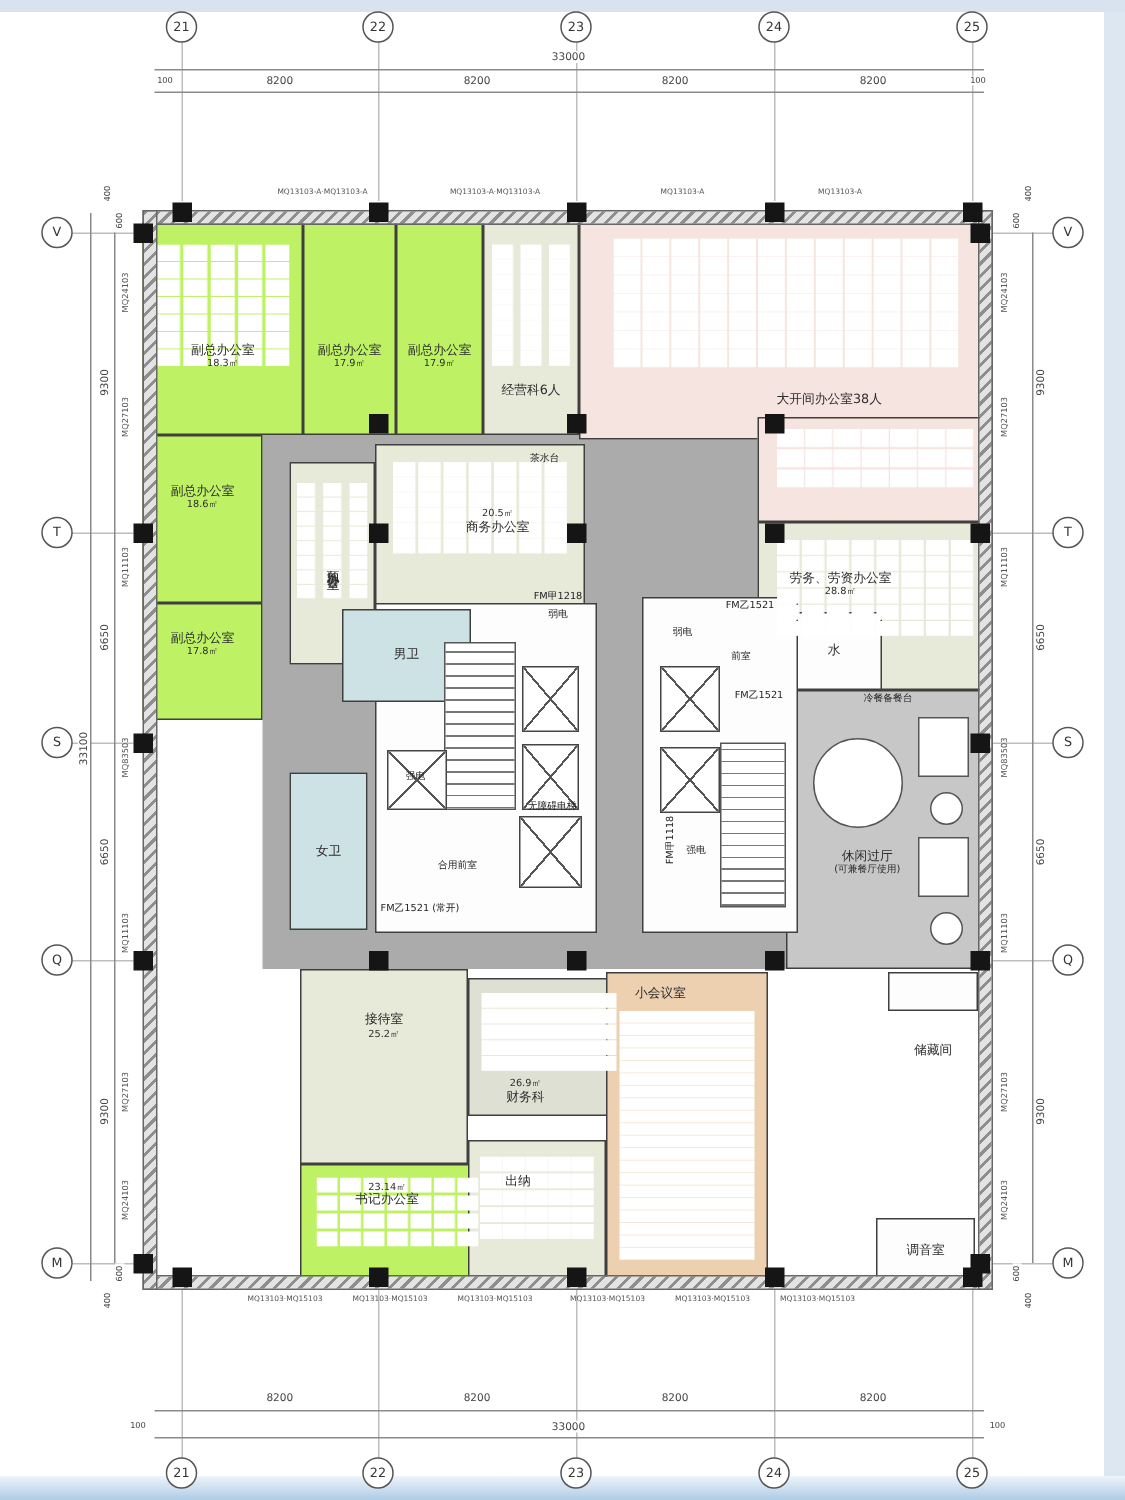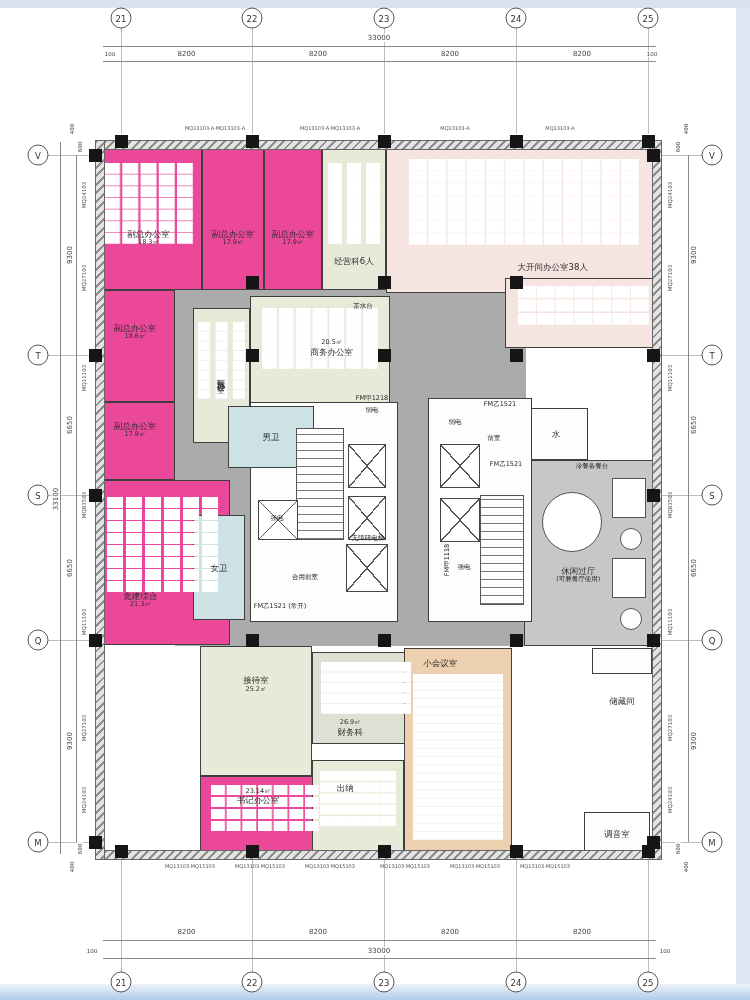--- a/index.html
+++ b/index.html
@@ -5,21 +5,21 @@
   html,body{margin:0;padding:0}
   body{width:750px;height:1000px;position:relative;background:#fff;overflow:hidden;
        font-family:"DejaVu Sans","Liberation Sans",sans-serif;color:#333}
   .band{position:absolute}
   .band-top{left:0;top:0;width:750px;height:8px;background:#d9e3ef}
   .band-bottom{left:0;top:984px;width:750px;height:16px;background:linear-gradient(#eef4fa,#aecbe6)}
   .band-right{left:736px;top:8px;width:14px;height:976px;background:#dde7f2}
   #plan{position:absolute;left:0;top:0;width:750px;height:1000px}
   .zone{position:absolute}
   .room{position:absolute;border:1.2px solid #3f3f3f;box-sizing:border-box}
-  .office{background:#ec4899}.green{background:#e7ead9}.open{background:#f5e4df}
+  .office{background:#bef264}.green{background:#e7ead9}.open{background:#f5e4df}
   .wet{background:#cde2e4}.hall{background:#ababab}.hall2{background:#c7c7c7}
   .finance{background:#dfe0d4}.plain{background:#fdfdfd}.conf{background:#ecd0b0}
   .lbl{position:absolute;font-size:8.5px;line-height:1.2;text-align:center;white-space:nowrap;
        transform:translate(-50%,-50%);color:#2c2c2c;z-index:6}
   .lbl .area{font-size:6.5px;display:block}
   .lbl.vert{writing-mode:vertical-rl;letter-spacing:1px}
   .furn{position:absolute;background-image:linear-gradient(#fff 0 0);background-repeat:space;z-index:2}
   .xbox{position:absolute;background-color:#fff;border:1.3px solid #444;box-sizing:border-box;z-index:4;
     background-image:
       linear-gradient(to top right,transparent calc(50% - .7px),#555 calc(50% - .7px) calc(50% + .7px),transparent calc(50% + .7px)),
@@ -84,34 +84,34 @@
       <div class="lbl" style="left: 50%; top: 35.8974%;"><span>副总办公室</span><span class="area">17.8㎡</span></div>
     </div>
     <div class="room green" style="left: 193px; top: 308px; width: 57px; height: 135px;">
       <div class="furn" style="left: 8%; top: 10%; width: 84%; height: 58%; background-size: 12px 9px;"></div>
       <div class="lbl vert" style="left: 50%; top: 50%;"><span>预留办公室</span></div>
     </div>
     <div class="room green" style="left: 250px; top: 296px; width: 140px; height: 108px;">
       <div class="furn" style="left: 8%; top: 10%; width: 84%; height: 58%; background-size: 15px 10px;"></div>
       <div class="lbl" style="left: 58.5714%; top: 48.1481%;"><span class="area">20.5㎡</span><span>商务办公室</span></div>
     </div>
+    <div class="room green" style="left: 505px; top: 348px; width: 157px; height: 112px;">
+      <div class="furn" style="left: 8%; top: 10%; width: 84%; height: 58%; background-size: 15px 10px;"></div>
+      <div class="lbl" style="left: 35.0318%; top: 37.5%;"><span>劳务、劳资办公室</span><span class="area">28.8㎡</span></div>
+    </div>
     <div class="room plain" style="left: 524px; top: 408px; width: 64px; height: 52px;">
       <div class="lbl" style="left: 50%; top: 50%;"><span>水</span></div>
     </div>
     <div class="room hall2" style="left: 524px; top: 460px; width: 138px; height: 186px;">
       <div class="lbl" style="left: 39.1304%; top: 61.828%;"><span>休闲过厅</span><span class="area">(可兼餐厅使用)</span></div>
-    </div>
-    <div class="room office" style="left: 95px; top: 480px; width: 135px; height: 165px;">
-      <div class="furn" style="left: 8%; top: 10%; width: 84%; height: 58%; background-size: 16px 11px;"></div>
-      <div class="lbl" style="left: 33.3333%; top: 72.7273%;"><span>党建综合</span><span class="area">21.3㎡</span></div>
     </div>
     <div class="room plain" style="left: 250px; top: 402px; width: 148px; height: 220px;"></div>
     <div class="room plain" style="left: 428px; top: 398px; width: 104px; height: 224px;"></div>
     <div class="room wet" style="left: 228px; top: 406px; width: 86px; height: 62px;">
-      <div class="lbl" style="left: 50%; top: 50%;"><span>男卫</span></div>
+      <div class="lbl" style="left: 50%; top: 50%; font-family: Liberation Mono, monospace;"><span>男卫</span></div>
     </div>
     <div class="room wet" style="left: 193px; top: 515px; width: 52px; height: 105px;">
       <div class="lbl" style="left: 50%; top: 50%;"><span>女卫</span></div>
     </div>
     <div class="room green" style="left: 200px; top: 646px; width: 112px; height: 130px;">
       <div class="lbl" style="left: 50%; top: 29.2308%;"><span>接待室</span><span class="area">25.2㎡</span></div>
     </div>
     <div class="room office" style="left: 200px; top: 776px; width: 130px; height: 82px;">
       <div class="furn" style="left: 8%; top: 10%; width: 84%; height: 58%; background-size: 14px 10px;"></div>
       <div class="lbl" style="left: 44.6154%; top: 24.3902%;"><span class="area">23.14㎡</span><span>书记办公室</span></div>

